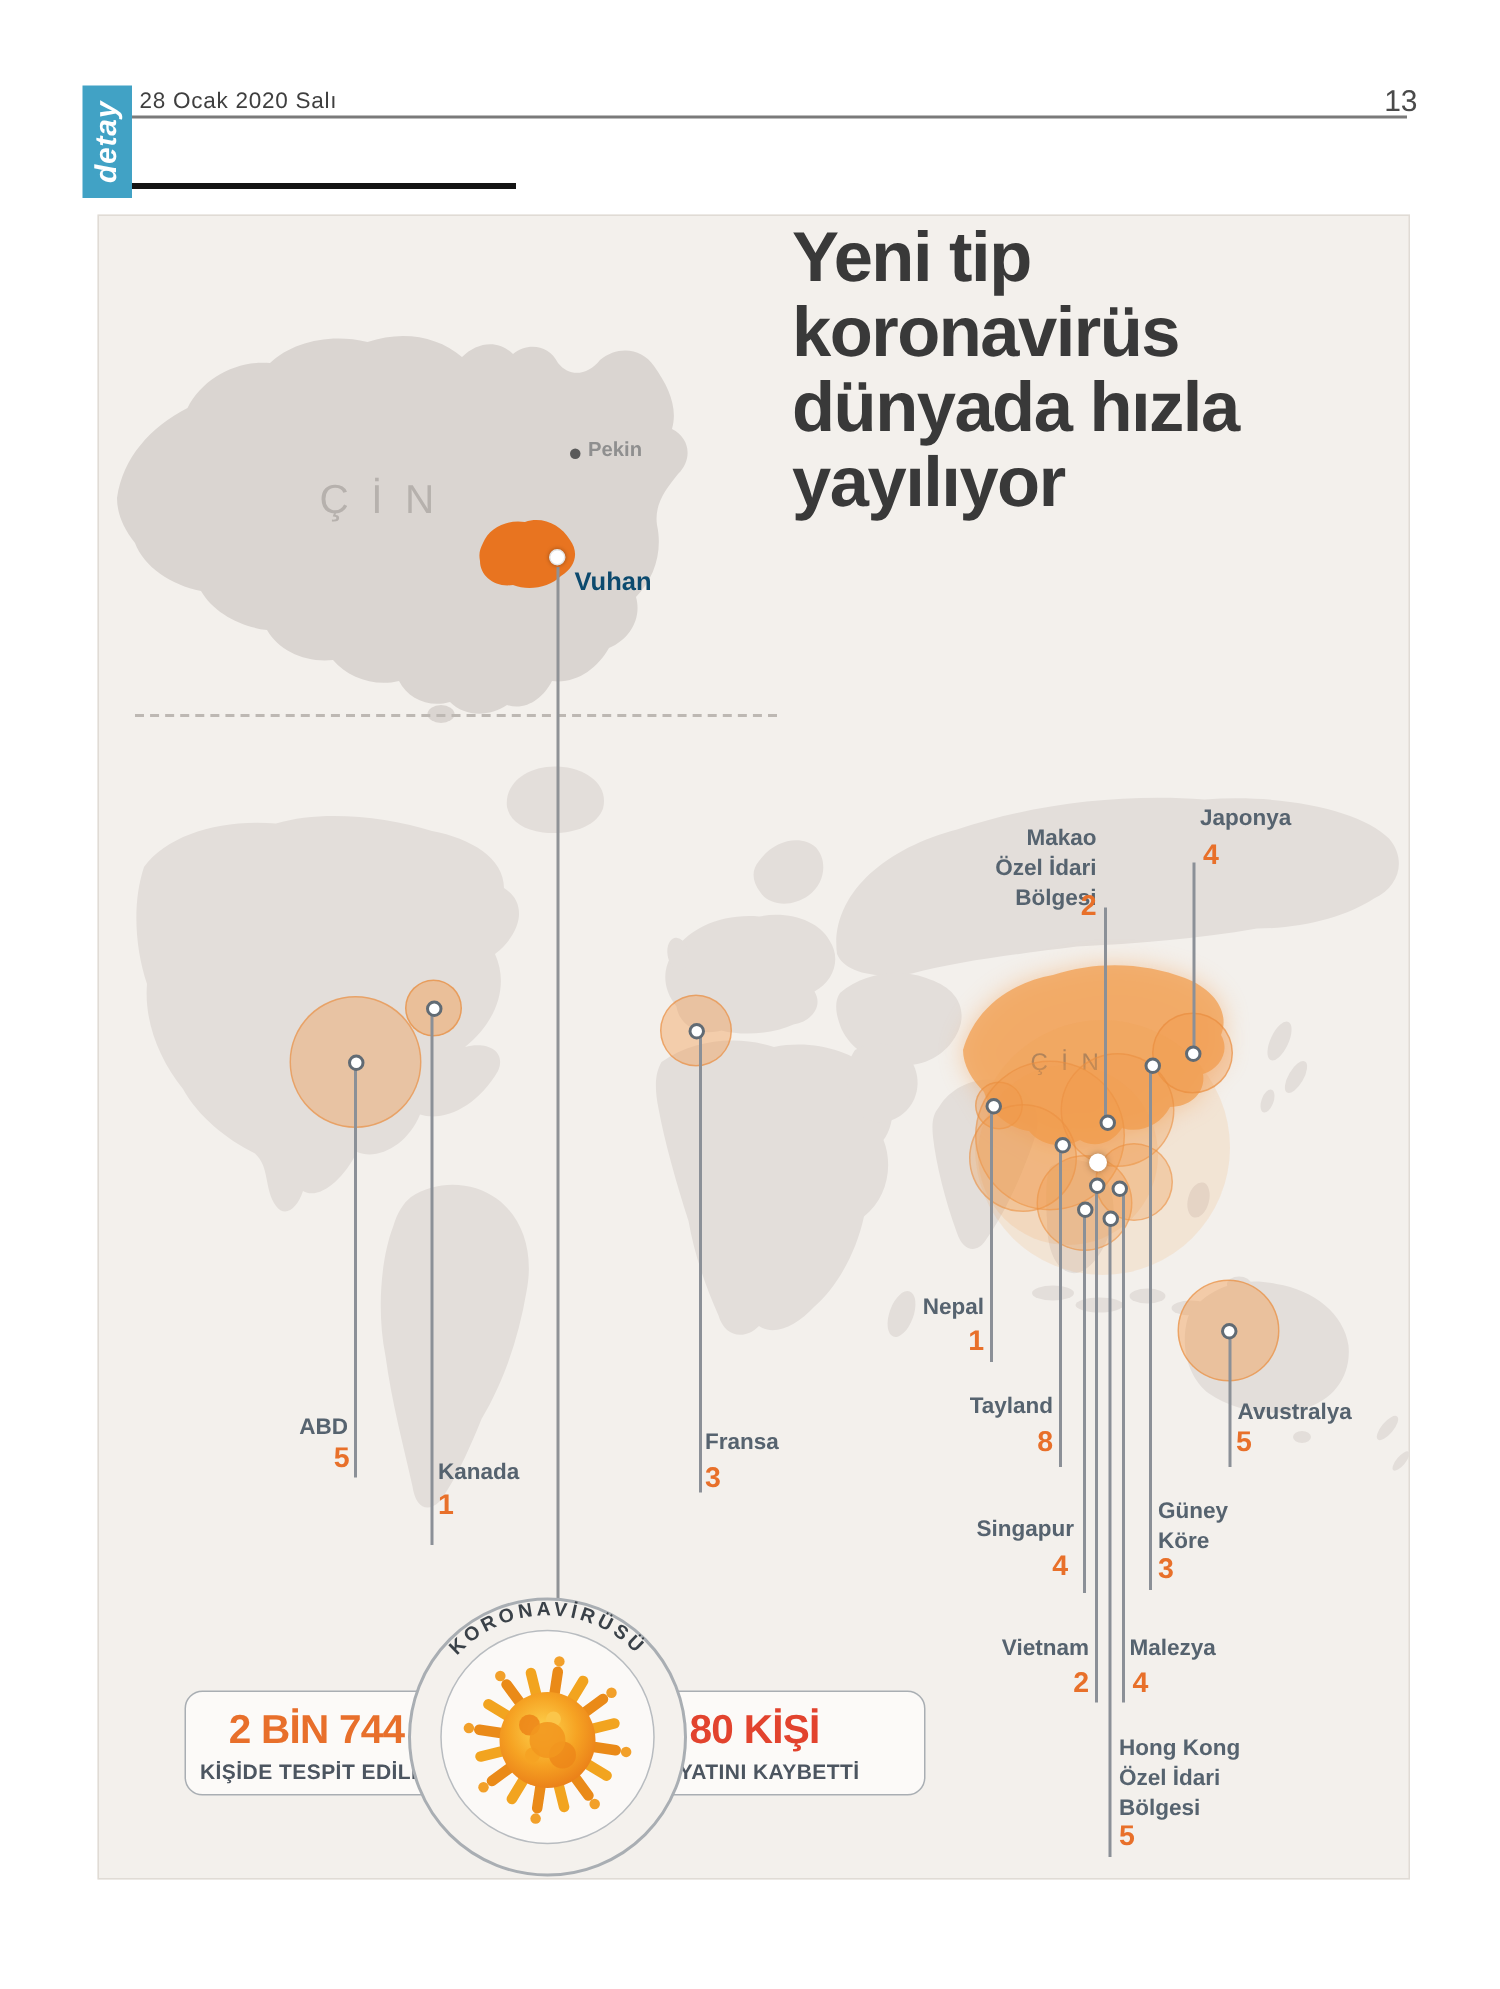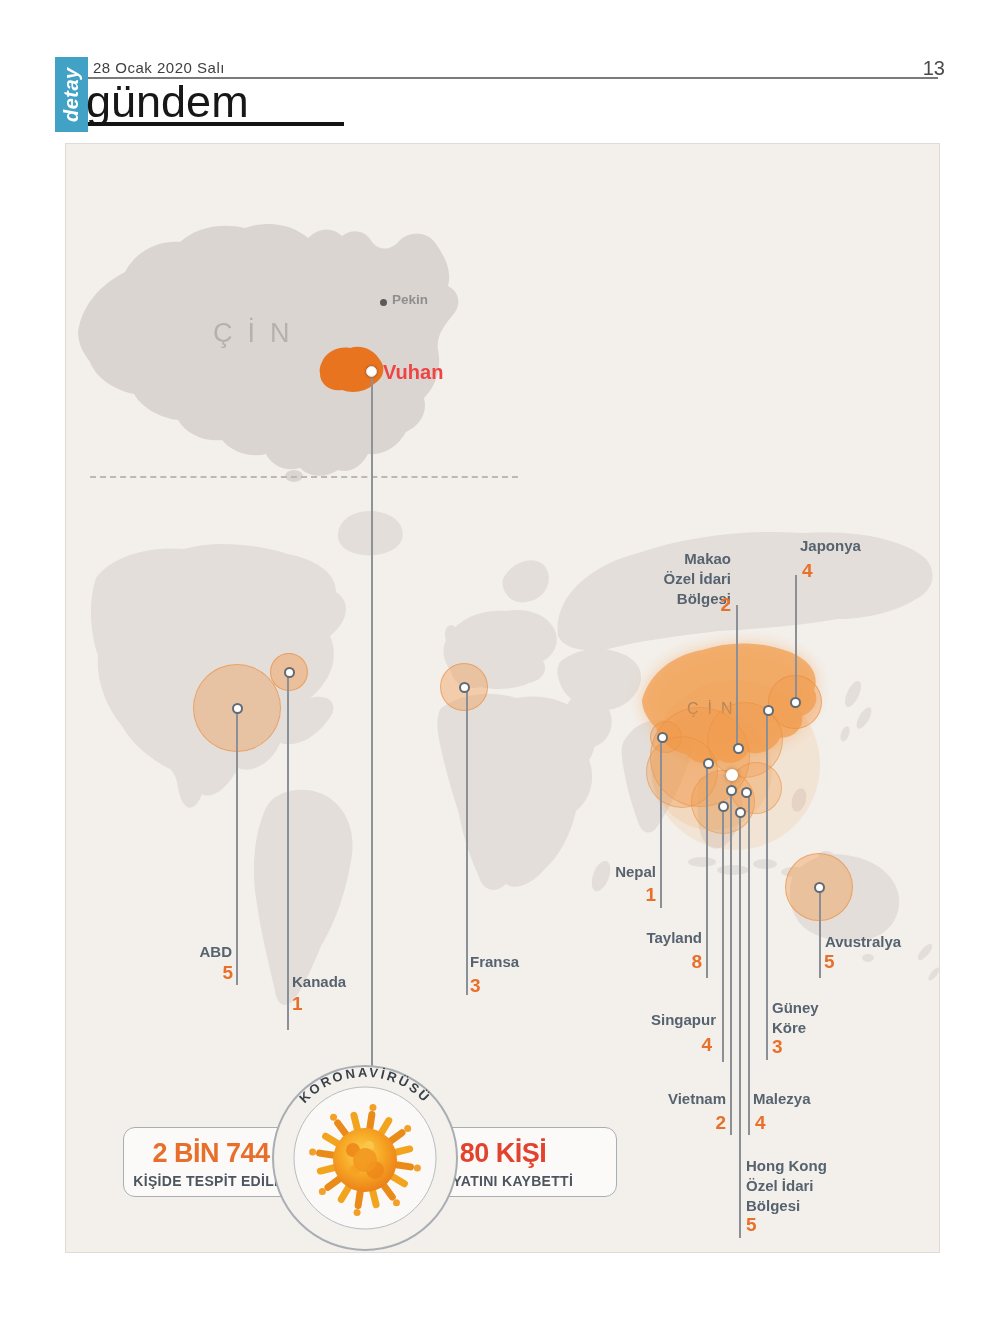--- a/index.html
+++ b/index.html
@@ -20,21 +20,21 @@
   
   .panel{position:absolute;left:65px;top:143px;width:875px;height:1110px;background:#f3f0ec;border:1px solid #e0dbd5;box-sizing:border-box;}
   .map-art{position:absolute;left:0;top:0;pointer-events:none;}
 
   
   .cin-top{position:absolute;left:213px;top:318px;font-size:27px;color:#b6b1ad;letter-spacing:15px;}
   .pekin-dot{position:absolute;left:380px;top:299px;width:7px;height:7px;border-radius:50%;background:#5a5a5a;}
   .pekin{position:absolute;left:392px;top:292px;font-size:13.5px;color:#8f8f8f;font-weight:600;}
   .vuhan-dot{position:absolute;left:366px;top:366px;width:11px;height:11px;border-radius:50%;background:#fff;
        border:1px solid #e3e3e3;box-shadow:0 0 3px rgba(0,0,0,.35);box-sizing:border-box;z-index:4;}
-  .vuhan{position:absolute;left:383px;top:361px;font-size:20px;font-weight:800;color:#ef4444;z-index:4;}
+  .vuhan{position:absolute;left:383px;top:378px;font-size:17px;font-weight:800;color:#0c4a6e;z-index:4;}
   .vuhan-line{position:absolute;left:371px;top:378px;width:1.5px;height:689px;background:#8f9296;z-index:3;}
   .dashed{position:absolute;left:90px;top:476px;width:428px;border-top:2px dashed #bdb8b3;}
 
   
   .headline{position:absolute;left:528px;top:146px;width:375px;font-size:47px;line-height:50px;
        font-weight:800;color:#393939;letter-spacing:-1px;}
   .bodytext{position:absolute;left:528px;top:352px;width:342px;font-size:16.5px;line-height:23.5px;
        color:#6b6259;font-weight:600;}
 
   
@@ -70,21 +70,20 @@
 <body>
 
 <div id="page">
 
   <div class="brand-box">
     <span class="brand-text">detay</span>
   </div>
   <div class="date">28 Ocak 2020 Salı</div>
   <div class="pageno">13</div>
   <div class="rule-top"></div>
-  <div class="section">gündem</div>
   <div class="section-underline"></div>
 
   <div class="panel"></div>
 
   <svg class="map-art" width="1000" height="1326" viewBox="0 0 1000 1326">
     <defs>
       <filter id="soft" x="-30%" y="-30%" width="160%" height="160%">
           <feGaussianBlur stdDeviation="8"></feGaussianBlur>
         </filter>
     </defs>
@@ -163,20 +162,21 @@
   </svg>
 
   <div class="cin-top">ÇİN</div>
   <div class="pekin-dot"></div>
   <div class="pekin">Pekin</div>
   <div class="vuhan-line"></div>
   <div class="vuhan-dot"></div>
   <div class="vuhan">Vuhan</div>
   <div class="dashed"></div>
 
+  <div class="headline">Yeni tip koronavirüs dünyada hızla yayılıyor</div>
 
 
   <div class="cin-world">ÇİN</div>
 
   <div id="map-annotations">
       <div class="bubble" style="left: 193px; top: 664px; width: 88px; height: 88px; background: rgba(242, 153, 74, 0.38); border: 1.5px solid rgba(231, 138, 60, 0.58);"></div>
       <div class="bubble" style="left: 270px; top: 653px; width: 38px; height: 38px; background: rgba(242, 153, 74, 0.45); border: 1.5px solid rgba(231, 138, 60, 0.65);"></div>
       <div class="bubble" style="left: 440px; top: 663px; width: 48px; height: 48px; background: rgba(242, 153, 74, 0.4); border: 1.5px solid rgba(231, 138, 60, 0.6);"></div>
       <div class="bubble" style="left: 768px; top: 675px; width: 54px; height: 54px; background: rgba(242, 153, 74, 0.4); border: 1.5px solid rgba(231, 138, 60, 0.6);"></div>
       <div class="bubble" style="left: 785px; top: 853px; width: 68px; height: 68px; background: rgba(242, 153, 74, 0.42); border: 1.5px solid rgba(231, 138, 60, 0.62);"></div>

